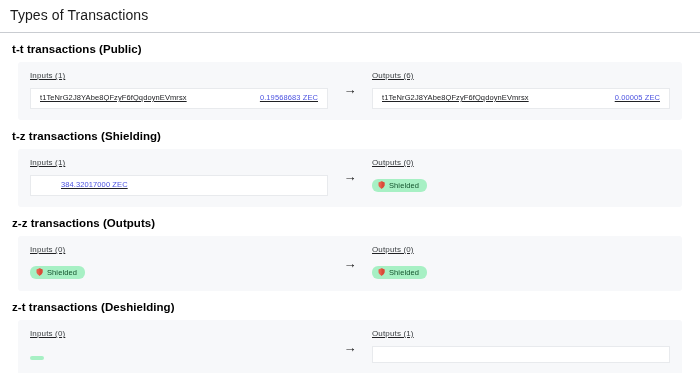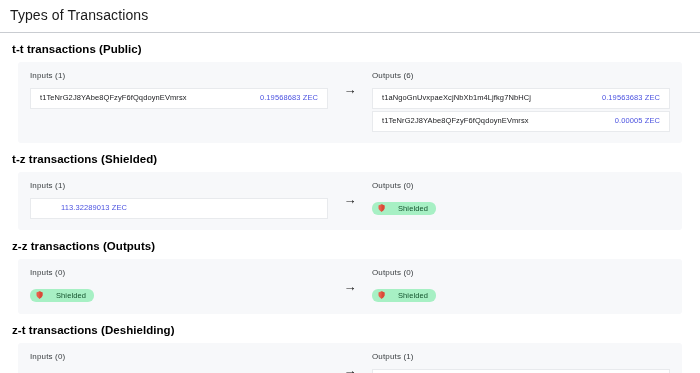--- a/index.html
+++ b/index.html
@@ -56,20 +56,21 @@
     background: #f7f8fa;
     border-radius: 3px;
     padding: 9px 12px 11px 12px;
     box-sizing: border-box;
     margin-left: 8px;
     margin-right: 8px;
   }
   .tx-side {
     flex: 1 1 0;
     min-width: 0;
+    text-decoration: underline;
   }
   .side-label {
     font-size: 8px;
     color: #3c4043;
     margin-bottom: 7px;
     letter-spacing: 0.15px;
     line-height: 10px;
   }
   .arrow-cell {
     flex: 0 0 44px;
@@ -117,21 +118,21 @@
     white-space: nowrap;
     margin-left: 21px;
     letter-spacing: 0.1px;
     line-height: 10px;
   }
 
   
   .shield-badge {
     display: inline-flex;
     align-items: center;
-    gap: 13px;
+    gap: 4px;
     background: #a7f0c4;
     border-radius: 6px;
     padding: 2px 8px 2px 6px;
     box-sizing: border-box;
   }
   .shield-badge .shield-icon {
     display: inline-block;
     width: 7px;
     height: 8px;
     flex: 0 0 auto;
@@ -166,39 +167,35 @@
               </div>
             </div>
           </div>
           <div class="arrow-cell">
             <span class="arrow-glyph">→</span>
           </div>
           <div class="tx-side">
             <div class="side-label">Outputs (6)</div>
             <div class="addr-list">
               <div class="addr-row">
-                <span class="addr-text">t1aNgoGnUvxpaeXcjNbXb1m4Ljfkg7NbHCj</span>
-                <span class="addr-value">0.19563683 ZEC</span>
-              </div>
-              <div class="addr-row">
                 <span class="addr-text">t1TeNrG2J8YAbe8QFzyF6fQqdoynEVmrsx</span>
                 <span class="addr-value">0.00005 ZEC</span>
               </div>
             </div>
           </div>
         </div>
       </div>
       <div class="section">
-        <div class="section-heading">t-z transactions (Shielded)</div>
+        <div class="section-heading">t-z transactions (Shielding)</div>
         <div class="tx-panel">
           <div class="tx-side">
             <div class="side-label">Inputs (1)</div>
             <div class="addr-list">
               <div class="addr-row">
-                <span class="addr-value">113.32289013 ZEC</span>
+                <span class="addr-value">384.32017000 ZEC</span>
               </div>
             </div>
           </div>
           <div class="arrow-cell">
             <span class="arrow-glyph">→</span>
           </div>
           <div class="tx-side"><div class="side-label">Outputs (0)</div><span class="shield-badge">
               <span class="shield-icon"><svg viewBox="0 0 14 16" width="7" height="8" aria-hidden="true">
                   <path d="M7 0.5 L13 3 V8 C13 12 7 15.5 7 15.5 C7 15.5 1 12 1 8 V3 Z" fill="#e85d4a"></path>
                   <path d="M7 0.5 L13 3 V8 C13 12 7 15.5 7 15.5 Z" fill="#d94a38"></path>

